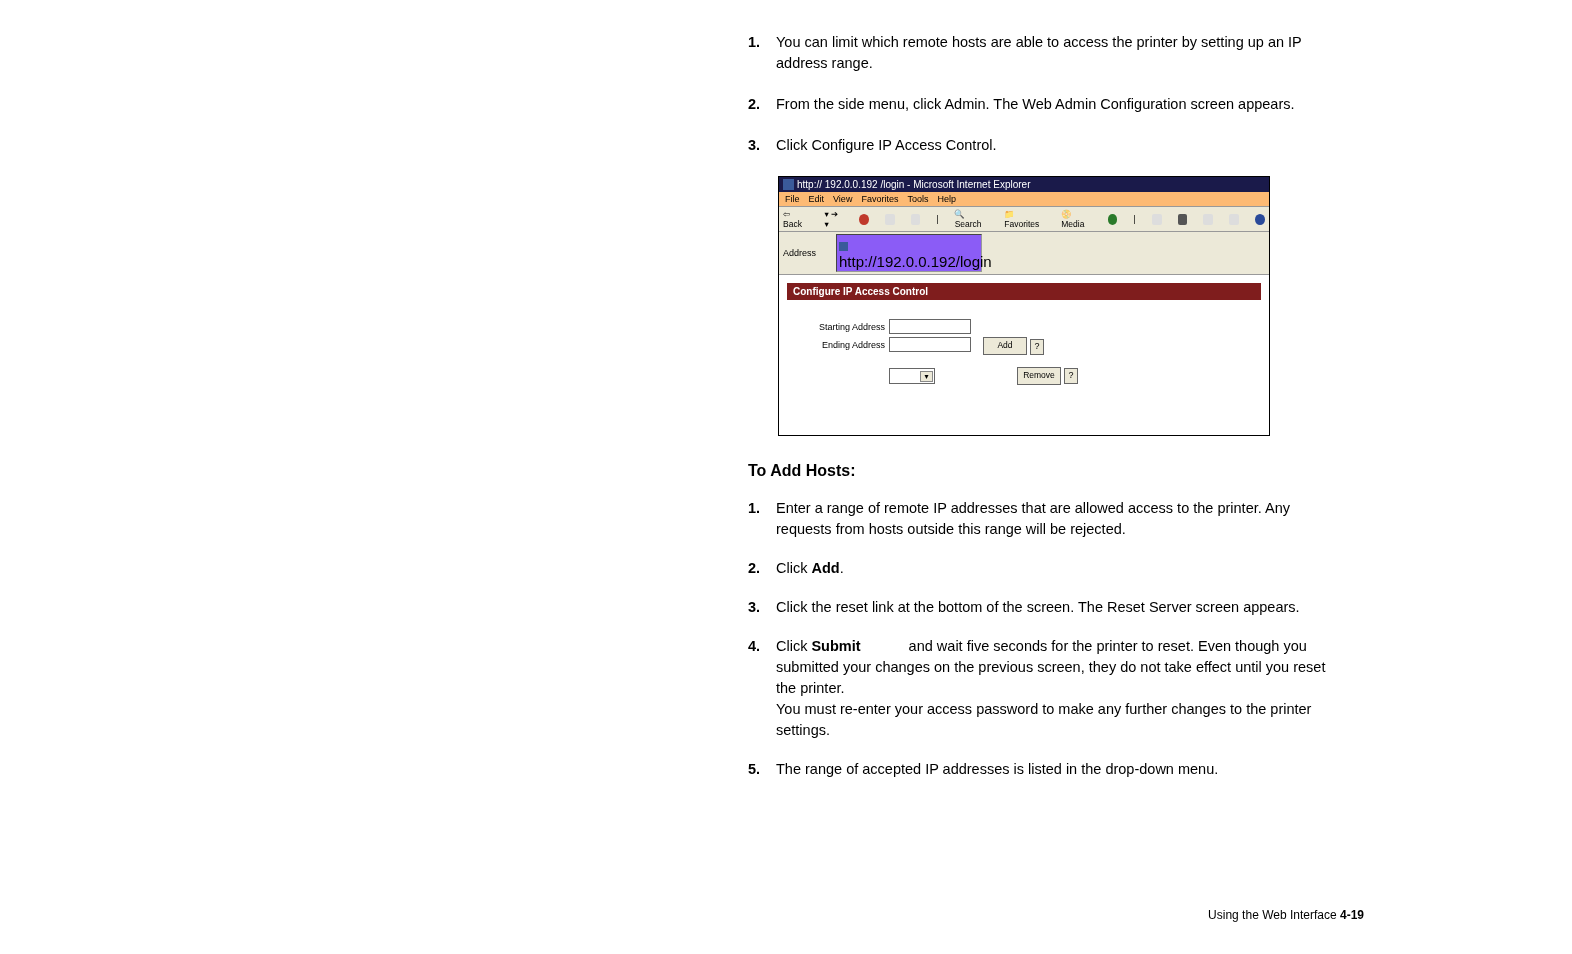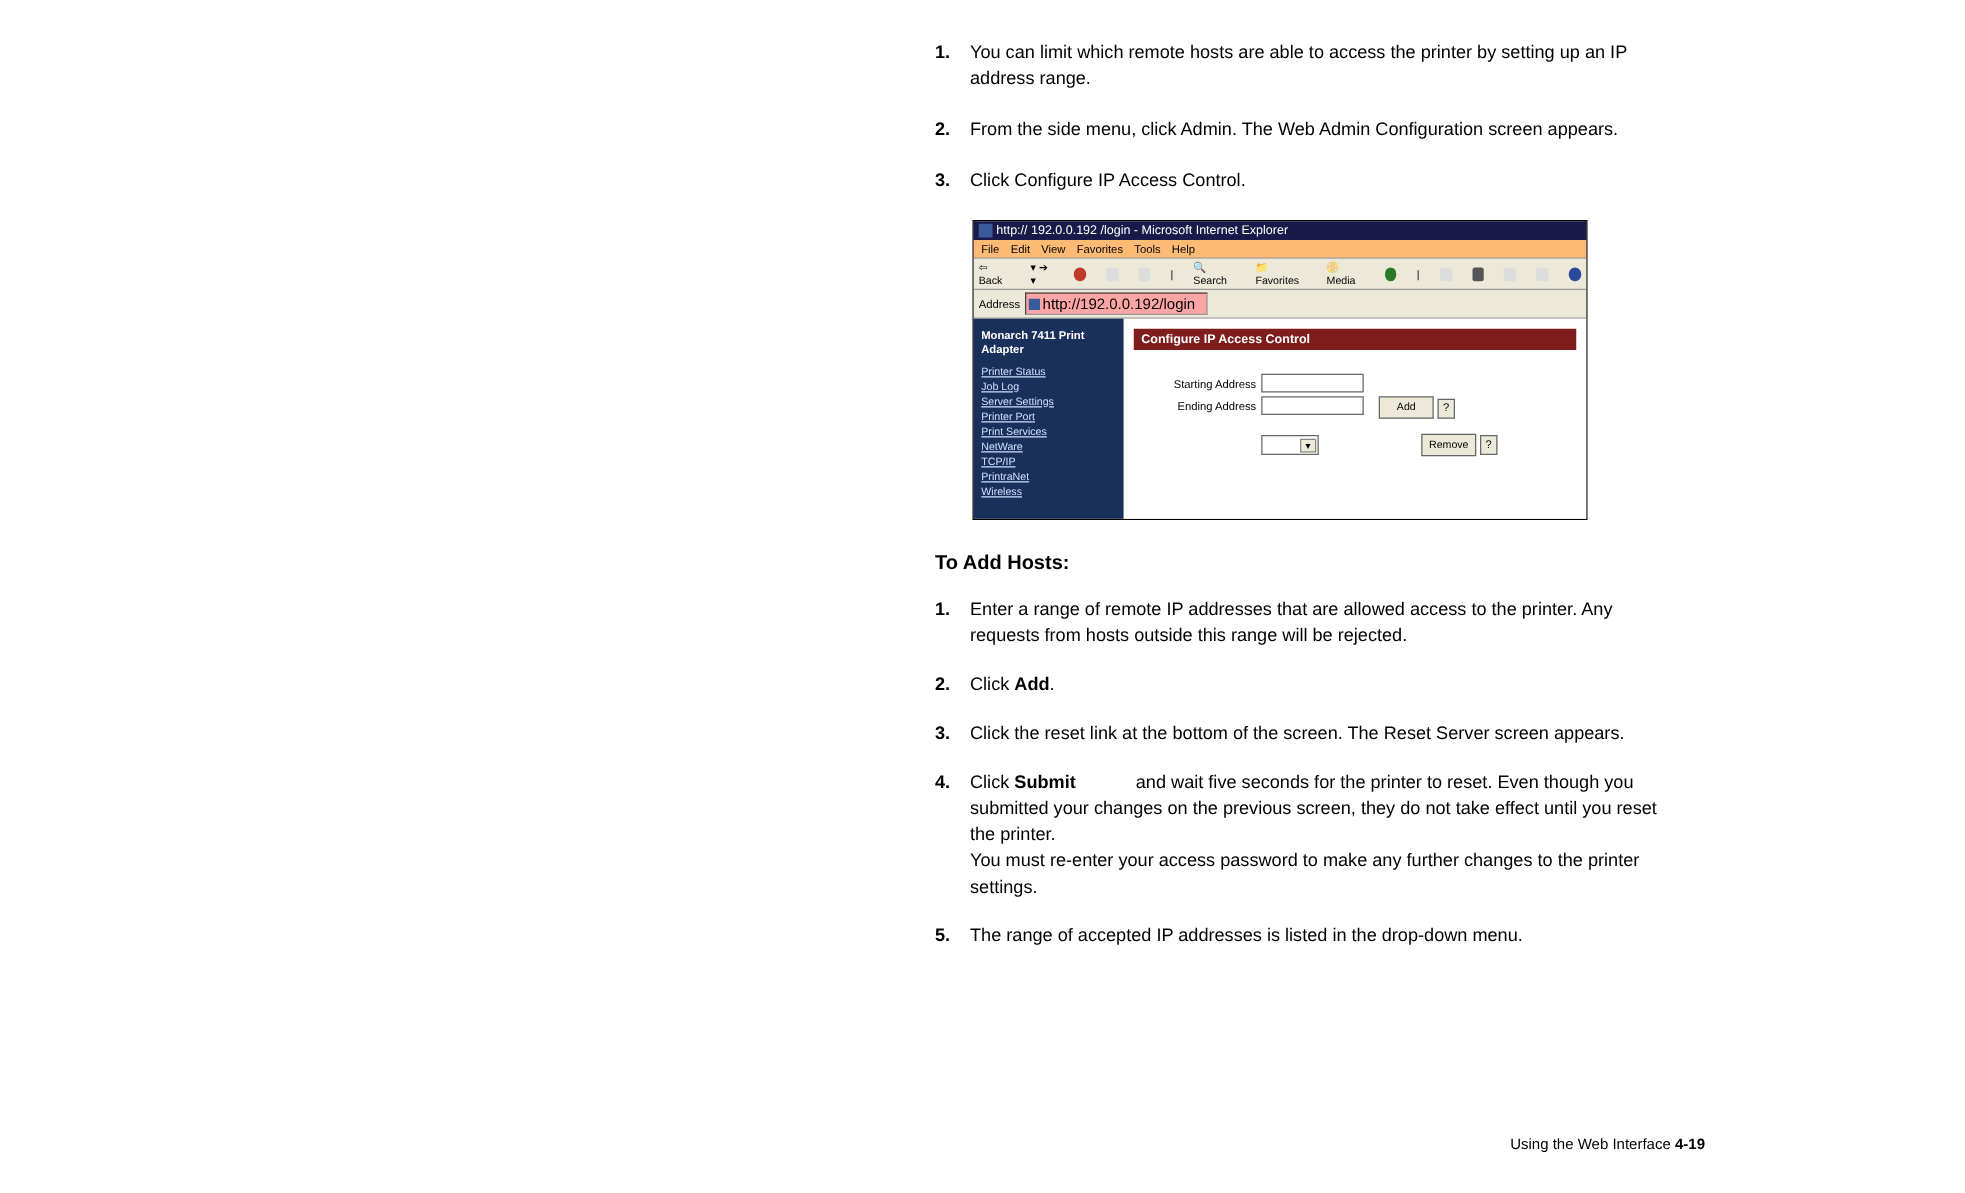--- a/index.html
+++ b/index.html
@@ -9,22 +9,22 @@
 .intro-list{margin:0 0 14px 0;padding:0;list-style:none}
 .intro-list li{display:flex;margin:0 0 20px 0;font-size:14.5px;line-height:1.45}
 .num{font-weight:bold;width:28px;flex:0 0 28px}
 .txt{flex:1}
 .screenshot{border:1px solid #000;width:490px;margin:0 0 26px 30px;background:#fff}
 .titlebar{background:#1a1a4a;color:#fff;font-size:10px;padding:2px 4px;display:flex;align-items:center}
 .titlebar-icon{width:11px;height:11px;background:#3a5a9a;margin-right:3px}
 .menubar{background:#fdba74;font-size:9px;padding:2px 6px;border-bottom:1px solid #999;display:flex;gap:9px}
 .toolbar{background:#ece9d8;font-size:8.5px;padding:2px 4px;border-bottom:1px solid #999;display:flex;align-items:center;gap:16px}
 .tbico{width:11px;height:11px;background:#666;border-radius:50%}
-.addressbar{background:#ece9d8;font-size:9px;padding:2px 4px;border-bottom:1px solid #999;display:flex;align-items:center;gap:4px}
-.addrfield{background:#fca5a5;border:1px inset #999;padding:1px 2px;font-size:12px;flex:1;max-width:140px}
+.addressbar{background:#ece9d8;font-size:9px;padding:2px 4px;border-bottom:1px solid #999;display:flex;align-items:center;gap:20px}
+.addrfield{background:#8b5cf6;border:1px inset #999;padding:1px 2px;font-size:15px;flex:1;max-width:140px}
 .webarea{display:flex;height:160px}
 .sidebar{width:120px;background:#18305a;color:#fff;font-size:9px;padding:8px 6px;box-sizing:border-box}
 .sidebar .sb-title{font-weight:bold;margin-bottom:6px;line-height:1.25}
 .sidebar a{color:#cfe0ff;text-decoration:underline;display:block;margin:2px 0;font-size:8.5px}
 .mainpane{flex:1;background:#fff}
 .panehdr{background:#7f1d1d;color:#fff;font-size:10px;font-weight:bold;padding:3px 6px;margin:8px 8px 10px 8px}
 .formarea{margin:16px 28px}
 .frow{display:flex;align-items:center;margin:3px 0;font-size:9px}
 .flabel{width:78px;text-align:right;margin-right:4px}
 .finput{width:80px;height:13px;border:1px solid #666;background:#fff}
@@ -89,34 +89,20 @@
         <span class="tbico" style="background:#ddd;border-radius:2px"></span>
         <span class="tbico" style="background:#2a4a9a"></span>
       </div>
       <div class="addressbar">
         <span>Address</span>
         <span class="addrfield">
           <span style="display:inline-block;width:9px;height:9px;background:#3a5a9a;vertical-align:middle;margin-right:2px"></span><span>http://192.0.0.192/login</span>
         </span>
       </div>
       <div class="webarea">
-        <div class="sidebar">
-          <div class="sb-title">Monarch 7411 Print Adapter</div>
-          <div>
-              <a>Printer Status</a>
-              <a>Job Log</a>
-              <a>Server Settings</a>
-              <a>Printer Port</a>
-              <a>Print Services</a>
-              <a>NetWare</a>
-              <a>TCP/IP</a>
-              <a>PrintraNet</a>
-              <a>Wireless</a>
-            </div>
-        </div>
         <div class="mainpane">
           <div class="panehdr">Configure IP Access Control</div>
           <div class="formarea">
             <div style="display:flex;align-items:flex-end">
               <div>
                 <div class="frow">
                   <span class="flabel">Starting Address</span>
                   <span class="finput"></span>
                 </div>
                 <div class="frow">

